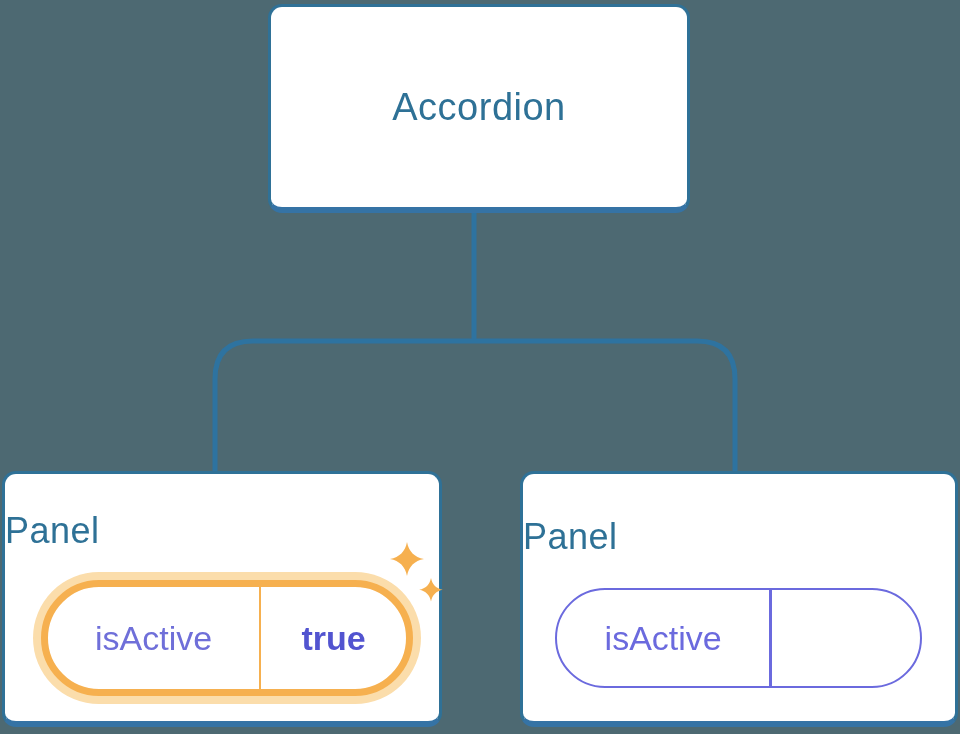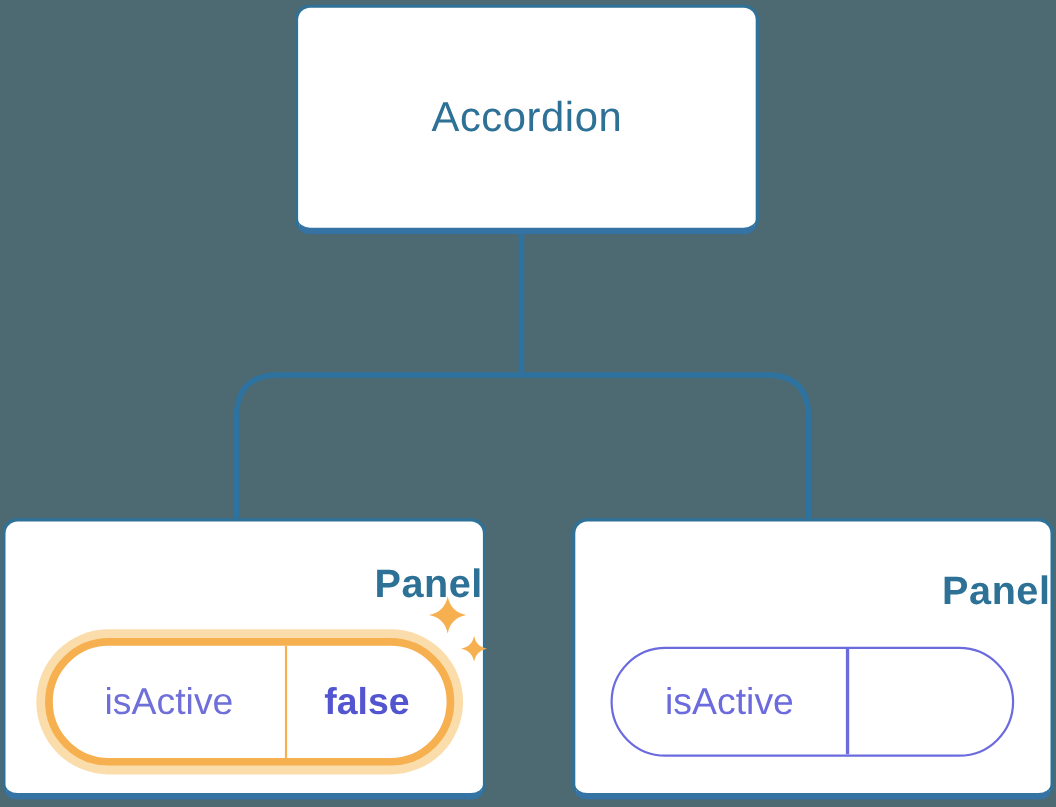--- a/index.html
+++ b/index.html
@@ -30,22 +30,22 @@
   .node-root {
     left: 258px; top: 4px; width: 422px; height: 209px;
     display: flex; align-items: center; justify-content: center; margin-left: 10px;
   }
   .node-root .node-label {
     font-size: 38px; font-weight: 500; color: #2e7196; letter-spacing: 0.5px;
   }
   .node-panel-left  { left: 2px;   top: 471px; width: 440px; height: 256px; }
   .node-panel-right { left: 520px; top: 471px; width: 438px; height: 256px; }
   .panel-title {
-    text-align: right;
-    font-size: 36px; font-weight: 700; color: #2e7196; letter-spacing: 0.5px;
+    text-align: left;
+    font-size: 36px; font-weight: 400; color: #2e7196; letter-spacing: 0.5px;
   }
   .node-panel-left  .panel-title { margin-top: 36px; }
   .node-panel-right .panel-title { margin-top: 42px; }
 
   
   .pill-glow {
     position: absolute; left: 28px; top: 98px;
     width: 388px; height: 132px;
     background: #fbddab;
     border-radius: 66px;
@@ -106,21 +106,21 @@
     <span class="node-label">Accordion</span>
   </div>
 
   <div class="node node-panel-left">
     <div class="panel-title">Panel</div>
 
     <div class="pill-glow">
       <div class="pill-active">
         <span class="pill-cell cell-key">isActive</span>
         <span class="pill-divider"></span>
-        <span class="pill-cell cell-val">false</span>
+        <span class="pill-cell cell-val">true</span>
       </div>
     </div>
 
     <svg class="sparkles" viewBox="0 0 58 64" xmlns="http://www.w3.org/2000/svg" aria-hidden="true">
       <path d="M20 0 C21.8 9.6 27.4 15.2 37 17 C27.4 18.8 21.8 24.4 20 34 C18.2 24.4 12.6 18.8 3 17 C12.6 15.2 18.2 9.6 20 0 Z"></path>
       <path d="M44 36 C45.3 42.6 49.2 46.5 55.8 47.8 C49.2 49.1 45.3 53 44 59.6 C42.7 53 38.8 49.1 32.2 47.8 C38.8 46.5 42.7 42.6 44 36 Z"></path>
     </svg>
   </div>
 
   <div class="node node-panel-right">

